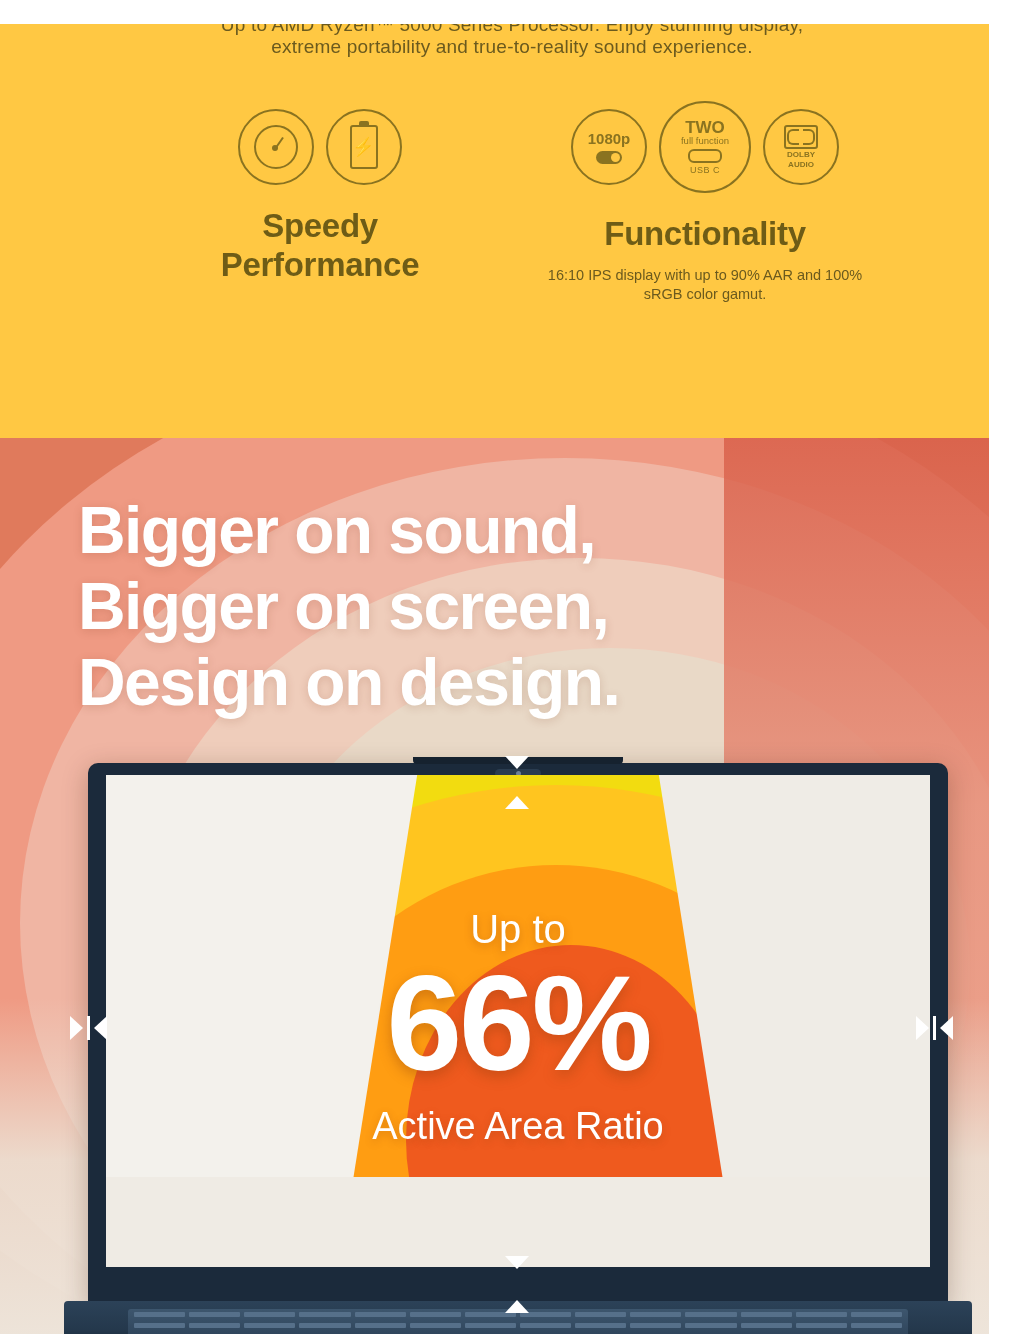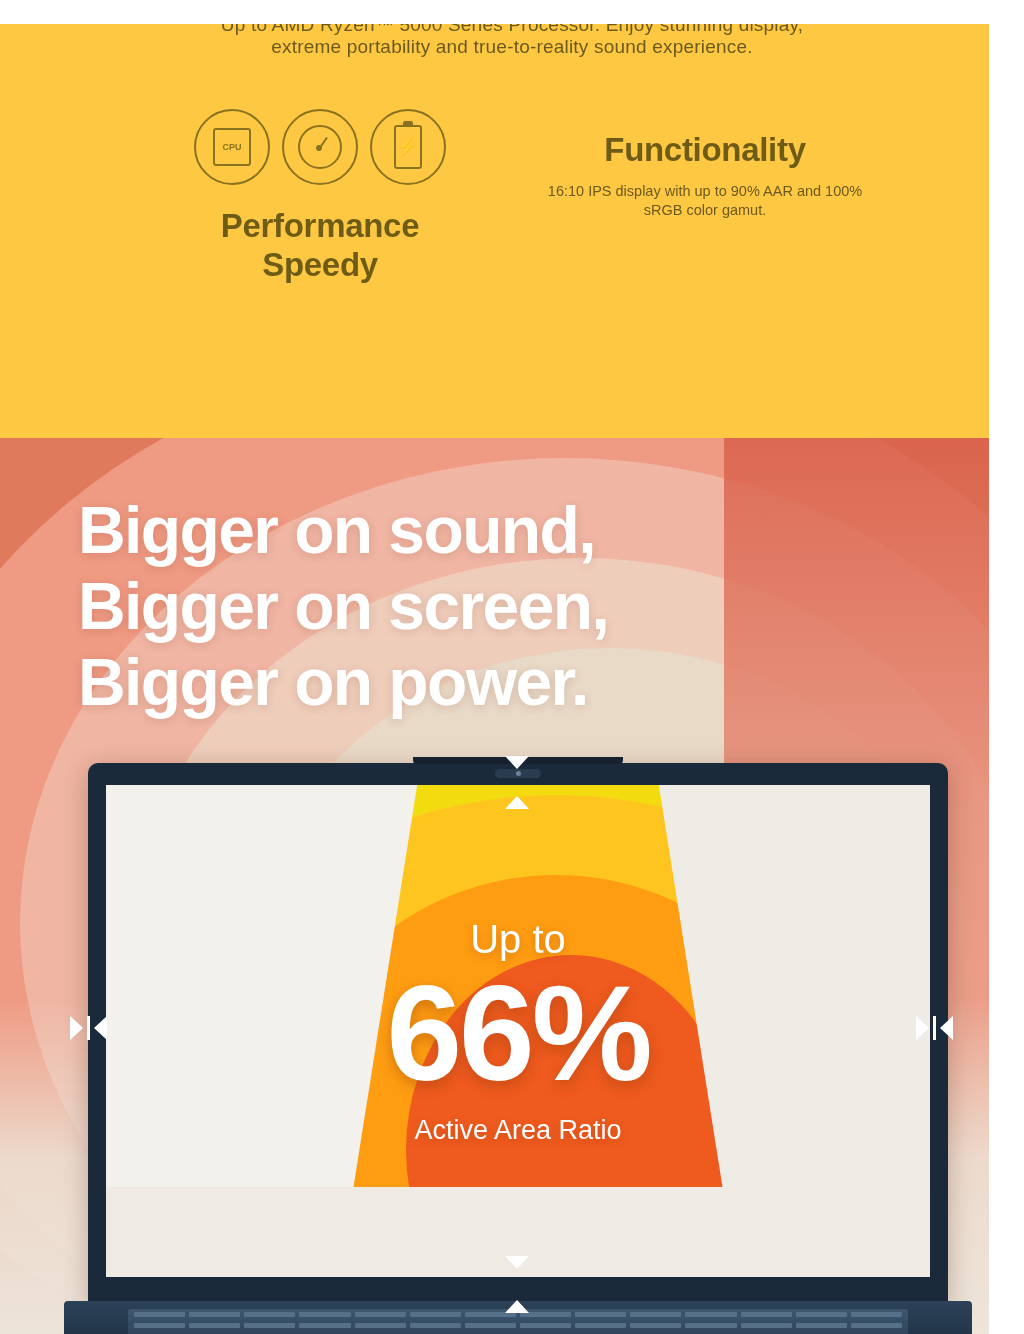--- a/index.html
+++ b/index.html
@@ -84,36 +84,36 @@
     position:absolute;left:0;top:0;width:860px;height:20px;
     display:flex;align-items:center;justify-content:center;
   }
   .cam{width:46px;height:9px;background:#2a3c50;border-radius:5px;display:flex;align-items:center;justify-content:center;}
   .cam-dot{width:5px;height:5px;border-radius:50%;background:#6d8098;}
   .notch{
     position:absolute;left:50%;transform:translateX(-50%);top:-6px;width:210px;height:7px;
     background:#16222f;border-radius:0 0 4px 4px;
   }
   .screen{
-    position:absolute;left:18px;top:22px;width:824px;height:492px;overflow:hidden;background:#d946ef;
+    position:absolute;left:18px;top:12px;width:824px;height:492px;overflow:hidden;background:#d946ef;
   }
   .sblob{position:absolute;}
   .s1{left:-140px;top:-130px;width:1120px;height:800px;background:#e2e000;border-radius:50%;}
   .s2{left:-40px;top:-60px;width:960px;height:720px;background:#f2dc10;border-radius:50%;}
   .s3{left:60px;top:10px;width:780px;height:640px;background:#ffc51f;border-radius:50%;}
   .s4{left:180px;top:90px;width:540px;height:520px;background:#ff9d12;border-radius:50%;}
   .s5{left:300px;top:170px;width:330px;height:390px;background:#ef5a1e;border-radius:50%;}
   .s-white-l{position:absolute;left:-60px;top:-40px;width:330px;height:600px;background:#f3f1ec;transform:skewX(-9deg);}
   .s-white-r{position:absolute;right:-70px;top:-40px;width:300px;height:600px;background:#efece6;transform:skewX(9deg);}
   .s-white-b{position:absolute;left:0;bottom:-30px;width:824px;height:120px;background:#efebe4;}
 
   .screen-text{position:absolute;left:0;top:0;width:824px;height:492px;color:#fff;text-align:center;}
   .upto{position:absolute;left:0;top:132px;width:824px;font-size:40px;text-shadow:0 3px 8px rgba(140,60,10,.35);}
   .pct{position:absolute;left:0;top:170px;width:824px;font-size:136px;font-weight:bold;letter-spacing:-3px;text-shadow:0 5px 14px rgba(140,60,10,.4);}
-  .aar{position:absolute;left:0;top:330px;width:824px;font-size:27px;text-shadow:0 3px 8px rgba(140,60,10,.3);}
+  .aar{position:absolute;left:0;top:330px;width:824px;font-size:38px;text-shadow:0 3px 8px rgba(140,60,10,.3);}
 
   .base{
     position:absolute;left:-24px;top:538px;width:908px;height:48px;
     background:linear-gradient(180deg,#2c4258 0%,#24384c 60%,#16222f 100%);
     border-radius:4px 4px 8px 8px;
   }
   .keyboard{
     position:absolute;left:40px;top:546px;width:780px;height:34px;
     background:linear-gradient(180deg,#3d566e 0%,#2b4056 100%);
     border-radius:3px;overflow:hidden;
@@ -165,40 +165,60 @@
   <div class="yellow-panel">
 
     <div class="intro-line intro-1">Up to AMD Ryzen™ 5000 Series Processor. Enjoy stunning display,</div>
     <div class="intro-line intro-2">extreme portability and true-to-reality sound experience.</div>
 
     <div class="cols">
 
       <div class="col col-left">
         <div class="icon-row">
           <div class="circ">
-            <div class="cpu-box">CPU</div>
-          </div>
-          <div class="circ">
             <div class="gauge">
                 <span class="gauge-dot"></span>
               </div>
           </div>
           <div class="circ">
             <div class="batt">
                 <span class="bolt">⚡</span>
               </div>
           </div>
         </div>
         <div class="head">
+          <div>Speedy</div>
           <div>Performance</div>
-          <div>Speedy</div>
         </div>
       </div>
 
       <div class="col col-right">
+        <div class="icon-row">
+          <div class="circ">
+            <div style="text-align:center;">
+              <div class="p1080">1080p</div>
+              <div class="pill"></div>
+            </div>
+          </div>
+          <div class="circ wide">
+            <div style="text-align:center;">
+              <div class="two">TWO</div>
+              <div class="ff">full function</div>
+              <div class="usbc"></div>
+              <div class="usbc-lbl">USB C</div>
+            </div>
+          </div>
+          <div class="circ">
+            <div style="text-align:center;">
+              <div class="dolby"></div>
+              <div class="dlbl">DOLBY</div>
+              <div class="dlbl">AUDIO</div>
+            </div>
+          </div>
+        </div>
         <div class="head">
           <div>Functionality</div>
         </div>
         <div class="body-txt">16:10 IPS display with up to 90% AAR and 100% sRGB color gamut.</div>
       </div>
 
     </div>
   </div>
 
   <div class="hero">
@@ -206,21 +226,21 @@
     <div class="blob b2"></div>
     <div class="blob b3"></div>
     <div class="blob b4"></div>
     <div class="blob b5"></div>
     <div class="shade-right"></div>
     <div class="shade-bottom"></div>
 
     <div class="hero-title">
       <div>Bigger on sound,</div>
       <div>Bigger on screen,</div>
-      <div>Bigger on power.</div>
+      <div>Design on design.</div>
     </div>
 
     <div class="laptop">
       <div class="lid">
         <div class="notch"></div>
         <div class="bezel-top">
           <div class="cam">
               <span class="cam-dot"></span>
             </div>
         </div>

